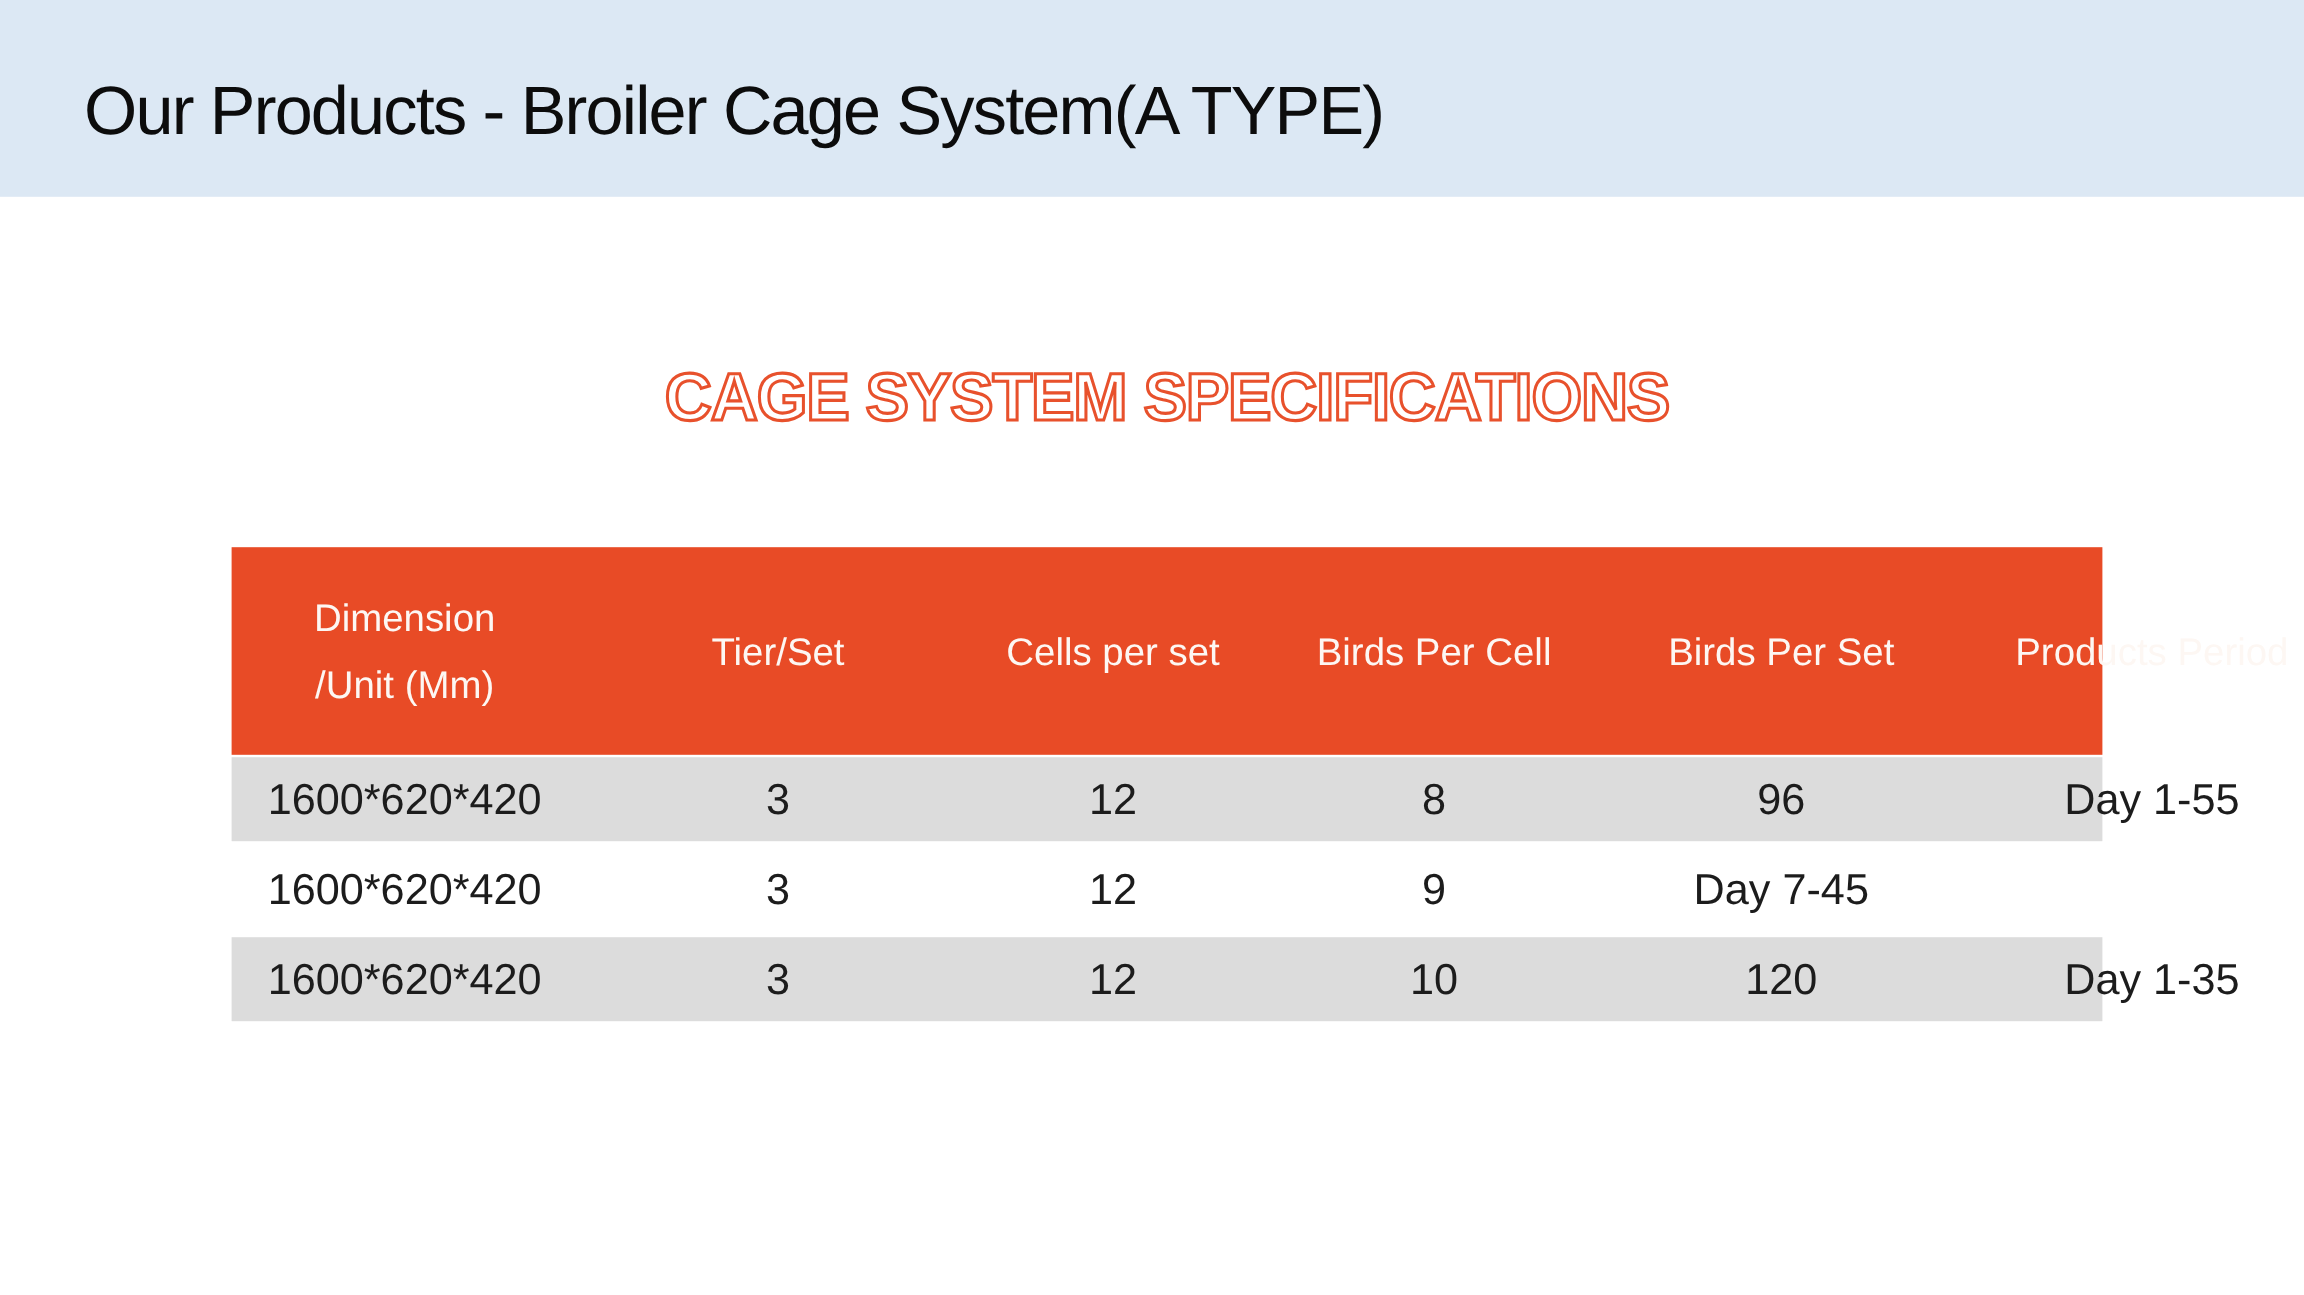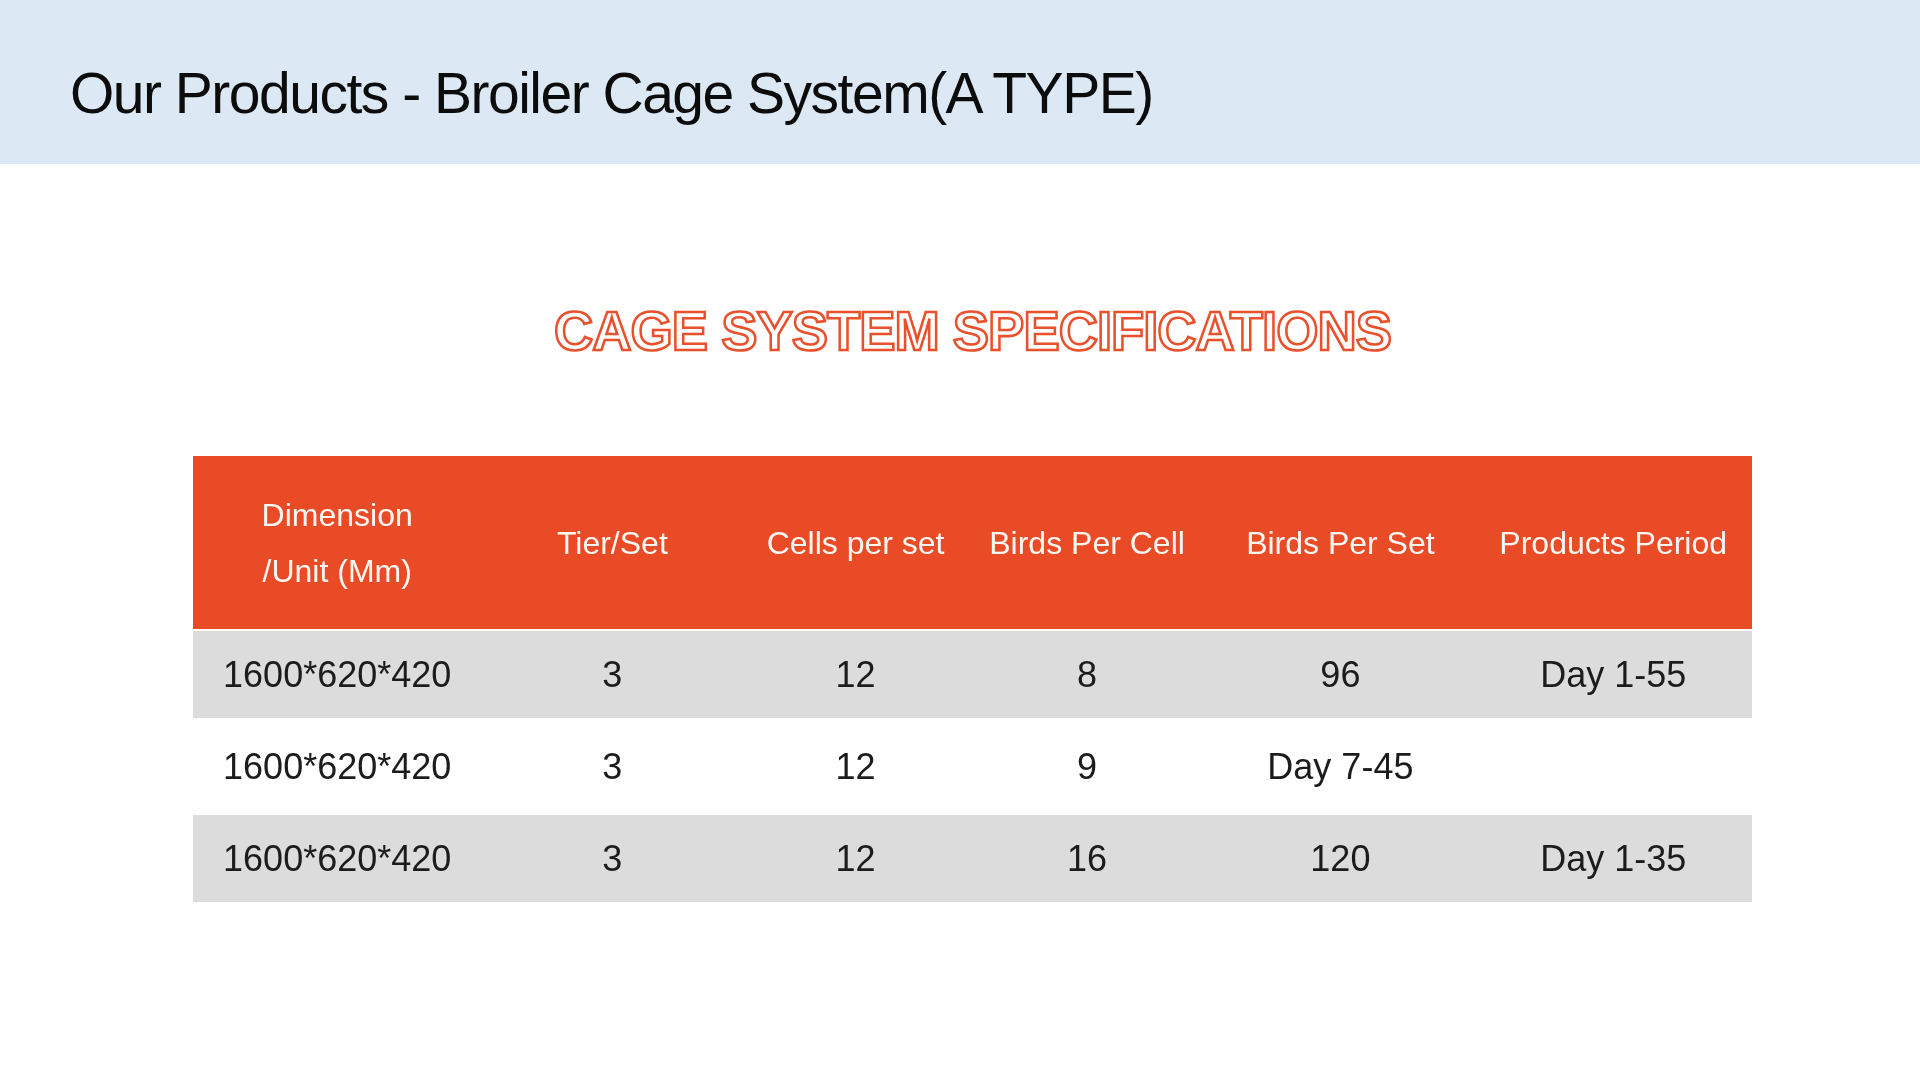--- a/index.html
+++ b/index.html
@@ -51,20 +51,21 @@
   }
 
   
   .spec-table {
     margin-top: 92px;
     width: 100%;
   }
   .grid6 {
     display: grid;
     grid-template-columns: 18.5% 16.8% 14.4% 15.3% 17.2% 17.8%;
+    gap: 36px;
   }
   .thead {
     background: #e84b26;
     height: 173px;
   }
   .th {
     display: flex;
     flex-direction: column;
     align-items: center;
     justify-content: center;
@@ -73,21 +74,21 @@
     line-height: 56px;
     text-align: center;
   }
   .tbody {
     margin-top: 2px;
     display: flex;
     flex-direction: column;
     row-gap: 5px;
   }
   .trow {
-    height: 87px;
+    height: 70px;
   }
   .row-gray { background: #dcdcdc; }
   .row-white { background: #ffffff; }
   .td {
     display: flex;
     align-items: center;
     justify-content: center;
     font-size: 36px;
     color: #1c1c1c;
     text-align: center;
@@ -147,21 +148,21 @@
           <div class="td">3</div>
           <div class="td">12</div>
           <div class="td">9</div>
           <div class="td">Day 7-45</div>
         </div>
 
         <div class="trow row-gray grid6">
           <div class="td">1600*620*420</div>
           <div class="td">3</div>
           <div class="td">12</div>
-          <div class="td">16</div>
+          <div class="td">10</div>
           <div class="td">120</div>
           <div class="td">Day 1-35</div>
         </div>
 
       </div>
     </div>
 
   </main>
 </div>
 

